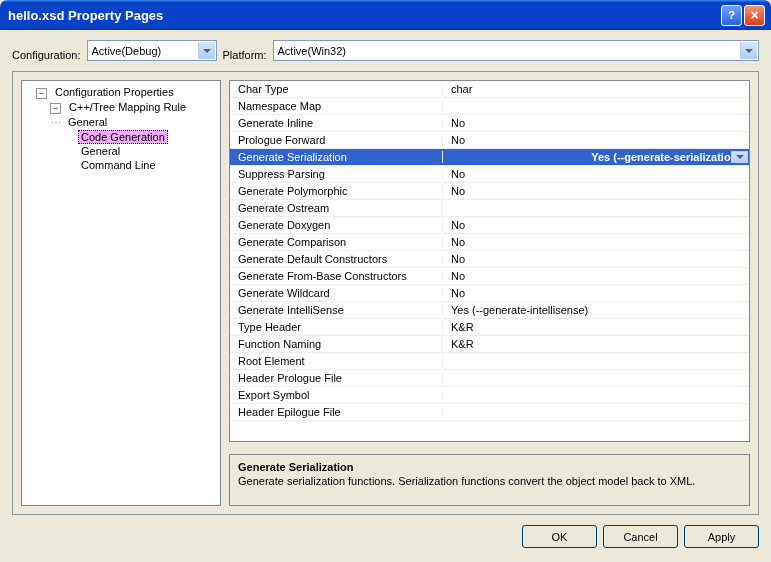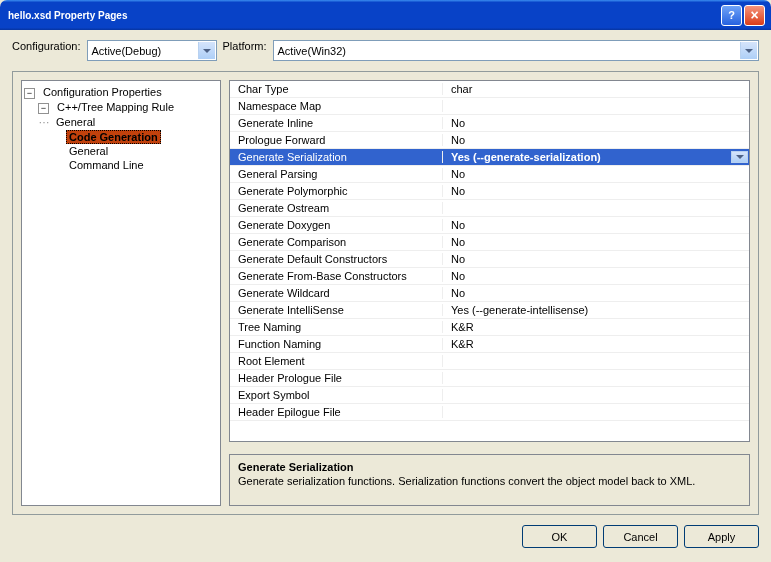--- a/index.html
+++ b/index.html
@@ -4,56 +4,56 @@
 <style>
 * { box-sizing: border-box; margin: 0; padding: 0; font-family: Tahoma, sans-serif; font-size: 11px; }
 body { background: #ece9d8; width: 771px; height: 562px; overflow: hidden; }
 
 .titlebar { 
   height: 30px; 
   background: linear-gradient(to bottom, #3b8df0 0%, #0842c7 8%, #0842c7 92%, #0734a0 100%);
   display: flex; align-items: center; padding: 0 6px; color: white; font-weight: bold;
   border-radius: 7px 7px 0 0;
 }
-.titlebar-title { flex: 1; font-size: 10px; padding-left: 2px; }
+.titlebar-title { flex: 1; font-size: 13px; padding-left: 2px; }
 .titlebar-btn { width: 21px; height: 21px; margin-left: 2px; border-radius: 3px; border: 1px solid #fff; 
   display: flex; align-items: center; justify-content: center; font-weight: bold; color: white; cursor: pointer; }
 .help-btn { background: linear-gradient(to bottom, #6fa3f7, #2662e0); }
 .close-btn { background: linear-gradient(to bottom, #f5947c, #da3c18); font-size: 14px; }
 
 .content { padding: 10px 12px; background: #ece9d8; }
 
-.top-row { display: flex; align-items: flex-start; gap: 6px; margin-bottom: 10px; }
+.top-row { display: flex; align-items: flex-end; gap: 6px; margin-bottom: 10px; }
 .top-row label { color: #000; }
 .combo { height: 21px; background: #fff; border: 1px solid #7f9db9; display: flex; align-items: center; 
   padding: 0 4px; position: relative; cursor: pointer; }
 .combo-arrow { position: absolute; right: 1px; top: 1px; bottom: 1px; width: 17px; 
   background: linear-gradient(to bottom, #d5e4fb, #aecff7); border-left: 1px solid #b8d1f0;
   display: flex; align-items: center; justify-content: center; }
 .combo-arrow::after { content: ""; border-left: 4px solid transparent; border-right: 4px solid transparent; border-top: 4px solid #4d6185; }
 .btn { height: 23px; padding: 0 10px; background: #ece9d8; border: 1px solid #003c74; border-radius: 3px; cursor: pointer; 
   display: flex; align-items: center; justify-content: center; }
 
 .main-area { display: flex; gap: 8px; border: 1px solid #919b9c; padding: 8px; background: #ece9d8; height: 444px; }
-.tree-panel { width: 200px; background: #fff; border: 1px solid #828790; padding: 4px 2px; overflow: auto; }
+.tree-panel { width: 200px; background: #fff; border: 1px solid #828790; padding: 4px 14px; overflow: auto; }
 .tree-node { padding: 1px 0; white-space: nowrap; }
 .tree-toggle { display: inline-block; width: 11px; height: 11px; border: 1px solid #919191; 
   text-align: center; line-height: 9px; font-size: 9px; margin-right: 2px; cursor: pointer; background: #fff; }
 .tree-vline { display: inline-block; width: 12px; text-align: center; color: #999; }
 .tree-item { padding: 1px 3px; cursor: pointer; }
-.tree-item.selected { background: #c2410c; border: 1px dotted #000; padding: 0 2px; font-weight: bold; }
+.tree-item.selected { background: #f0abfc; border: 1px dotted #000; padding: 0 2px; }
 
 .right-panel { flex: 1; display: flex; flex-direction: column; gap: 12px; }
 .grid-panel { flex: 1; background: #fff; border: 1px solid #828790; overflow: auto; }
 .grid-row { display: flex; border-bottom: 1px solid #eee; height: 17px; align-items: center; }
 .grid-row.selected { background: #3163ce; color: #fff; }
 .grid-row.selected .grid-cell-name { background: #3163ce; color: #fff; }
 .grid-cell-name { width: 213px; padding: 0 8px; border-right: 1px solid #eee; }
 .grid-cell-val { flex: 1; padding: 0 8px; position: relative; }
-.grid-cell-val.bold { font-weight: bold; }
+.grid-cell-val.bold { font-weight: bold; text-align: right; }
 .dd-arrow { position: absolute; right: 1px; top: 0; bottom: 0; width: 17px; 
   background: linear-gradient(to bottom, #d5e4fb, #aecff7); border: 1px solid #b8d1f0;
   display: flex; align-items: center; justify-content: center; cursor: pointer; }
 .dd-arrow::after { content: ""; border-left: 4px solid transparent; border-right: 4px solid transparent; border-top: 4px solid #4d6185; }
 
 .desc-panel { height: 52px; background: #ece9d8; border: 1px solid #828790; padding: 6px 8px; }
 .desc-title { font-weight: bold; margin-bottom: 2px; }
 
 .bottom-row { display: flex; justify-content: flex-end; gap: 6px; margin-top: 10px; }
 .bottom-row .btn { width: 75px; }
@@ -123,21 +123,21 @@
           </div>
           <div class="grid-row">
             <div class="grid-cell-name">Prologue Forward</div>
             <div class="grid-cell-val">No</div>
           </div>
           <div class="grid-row selected">
             <div class="grid-cell-name">Generate Serialization</div>
             <div class="grid-cell-val bold">Yes (--generate-serialization)<div class="dd-arrow"></div></div>
           </div>
           <div class="grid-row">
-            <div class="grid-cell-name">General Parsing</div>
+            <div class="grid-cell-name">Suppress Parsing</div>
             <div class="grid-cell-val">No</div>
           </div>
           <div class="grid-row">
             <div class="grid-cell-name">Generate Polymorphic</div>
             <div class="grid-cell-val">No</div>
           </div>
           <div class="grid-row">
             <div class="grid-cell-name">Generate Ostream</div>
           </div>
           <div class="grid-row">
@@ -158,21 +158,21 @@
           </div>
           <div class="grid-row">
             <div class="grid-cell-name">Generate Wildcard</div>
             <div class="grid-cell-val">No</div>
           </div>
           <div class="grid-row">
             <div class="grid-cell-name">Generate IntelliSense</div>
             <div class="grid-cell-val">Yes (--generate-intellisense)</div>
           </div>
           <div class="grid-row">
-            <div class="grid-cell-name">Tree Naming</div>
+            <div class="grid-cell-name">Type Header</div>
             <div class="grid-cell-val">K&amp;R</div>
           </div>
           <div class="grid-row">
             <div class="grid-cell-name">Function Naming</div>
             <div class="grid-cell-val">K&amp;R</div>
           </div>
           <div class="grid-row">
             <div class="grid-cell-name">Root Element</div>
             <div class="grid-cell-val"></div>
           </div>

